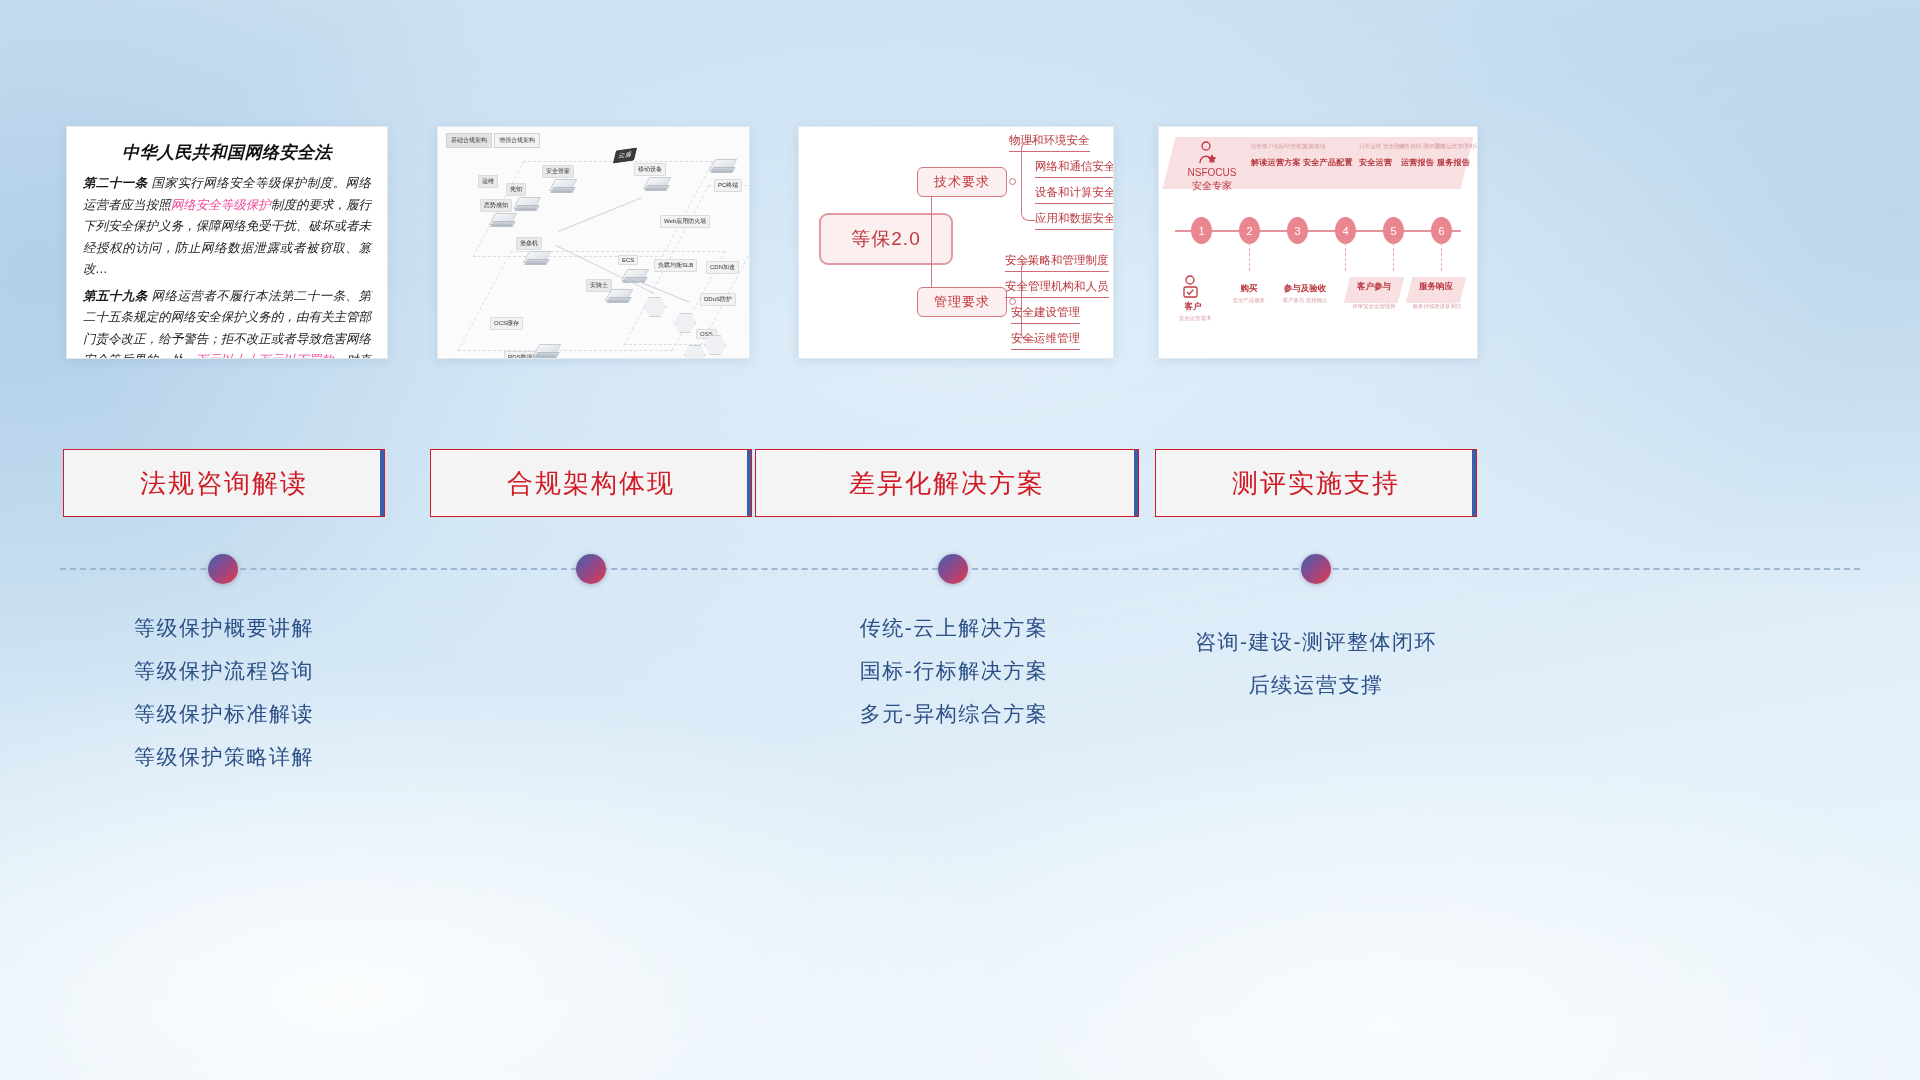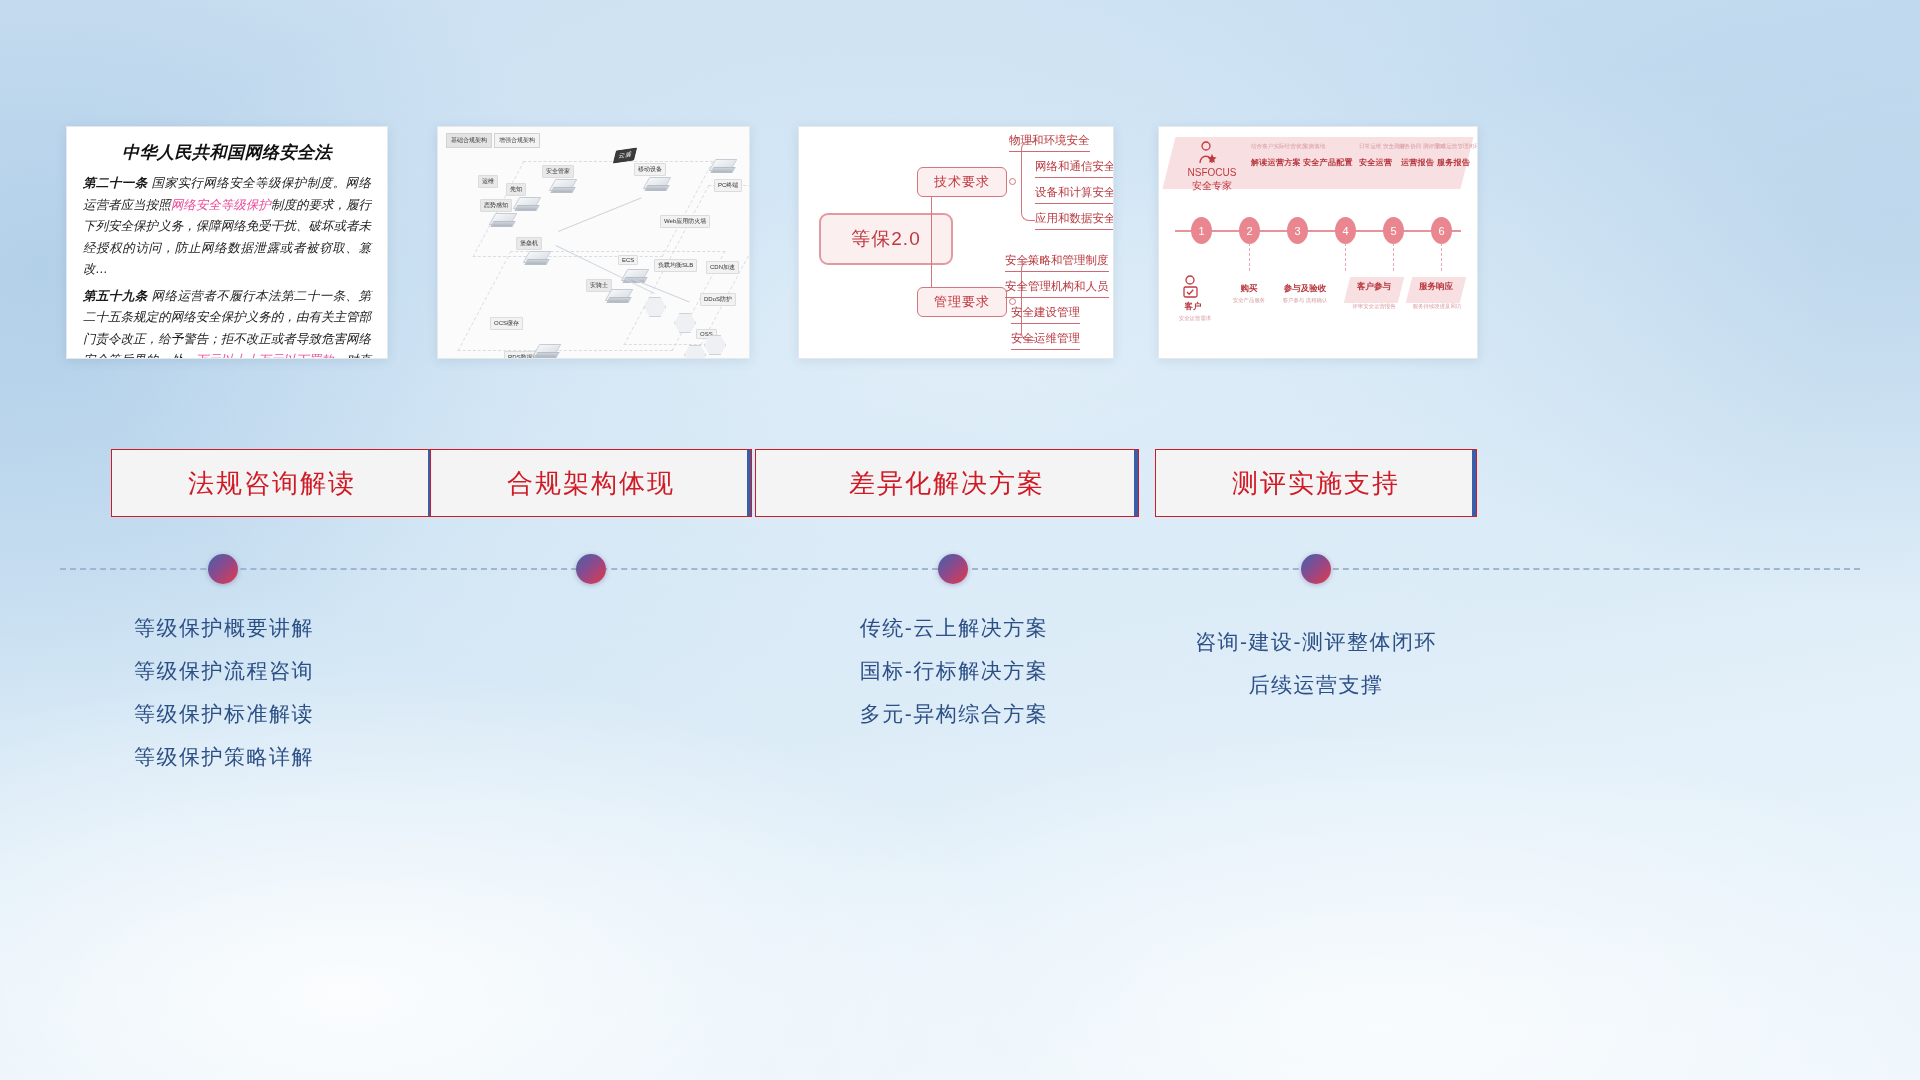--- a/index.html
+++ b/index.html
@@ -354,21 +354,21 @@
 
     <div class="rm-para" style="left:188px; top:150px; width:54px;"></div>
     <div class="rm-chip" style="left:192px; top:154px; width:46px;">客户参与</div>
     <div class="rm-chip-sub" style="left:182px; top:176px; width:66px;">评审安全运营报告</div>
 
     <div class="rm-para" style="left:250px; top:150px; width:54px;"></div>
     <div class="rm-chip" style="left:254px; top:154px; width:46px;">服务响应</div>
     <div class="rm-chip-sub" style="left:244px; top:176px; width:68px;">服务持续改进及回访</div>
   </div>
 
-  <div class="head-box" style="left:63px; width:322px;margin-left:48px;">
+  <div class="head-box" style="left:63px; width:322px;">
     <span class="txt">法规咨询解读</span>
   </div>
   <div class="head-box" style="left:430px; width:322px;">
     <span class="txt">合规架构体现</span>
   </div>
   <div class="head-box" style="left:755px; width:384px;">
     <span class="txt">差异化解决方案</span>
   </div>
   <div class="head-box" style="left:1155px; width:322px;">
     <span class="txt">测评实施支持</span>

